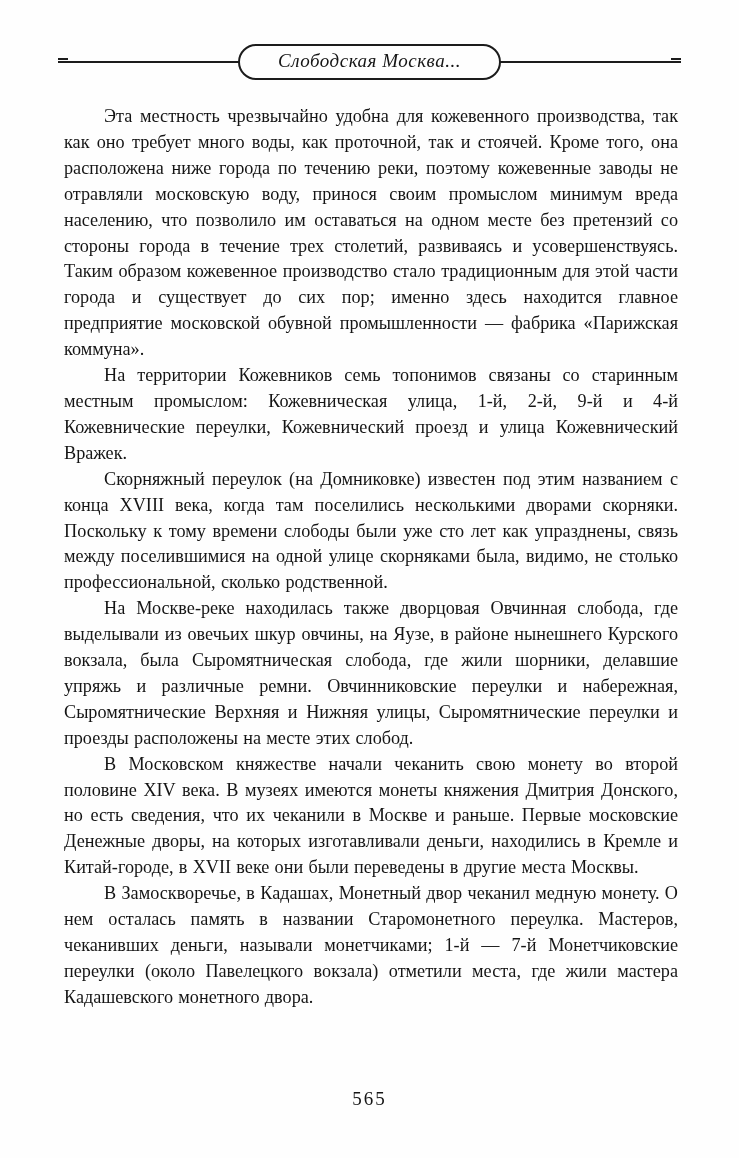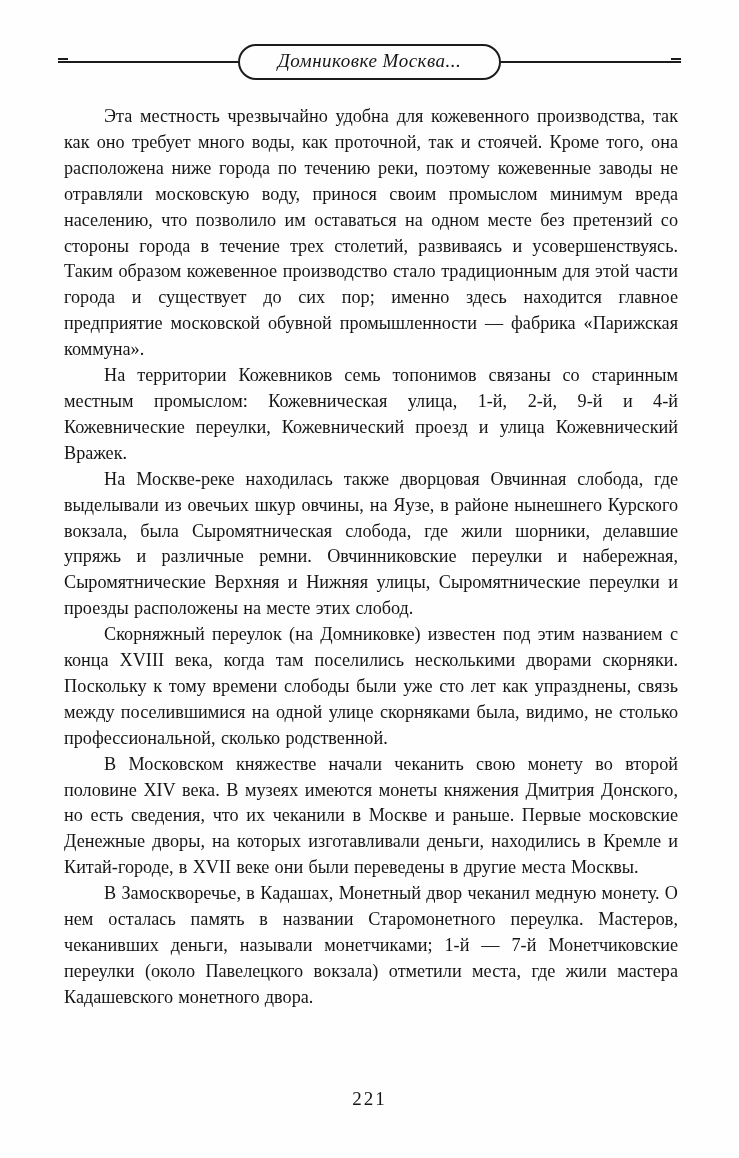--- a/index.html
+++ b/index.html
@@ -86,31 +86,31 @@
 </head>
 <body>
 
 <div class="page">
 
   <div class="header">
     <div class="rule rule-left">
       <div class="tick"></div>
     </div>
     <div class="title-capsule">
-      <span>Домниковке Москва...</span>
+      <span>Слободская Москва...</span>
     </div>
     <div class="rule rule-right">
       <div class="tick"></div>
     </div>
   </div>
 
   <div class="body-text">
     <p>Эта местность чрезвычайно удобна для кожевенного производства, так как оно требует много воды, как проточной, так и стоячей. Кроме того, она расположена ниже города по течению реки, поэтому кожевенные заводы не отравляли московскую воду, принося своим промыслом минимум вреда населению, что позволило им оставаться на одном месте без претензий со стороны города в течение трех столетий, развиваясь и усовершенствуясь. Таким образом кожевенное производство стало традиционным для этой части города и существует до сих пор; именно здесь находится главное предприятие московской обувной промышленности — фабрика «Парижская коммуна».</p>
     <p>На территории Кожевников семь топонимов связаны со старинным местным промыслом: Кожевническая улица, 1-й, 2-й, 9-й и 4-й Кожевнические переулки, Кожевнический проезд и улица Кожевнический Вражек.</p>
+    <p>Скорняжный переулок (на Домниковке) известен под этим названием с конца XVIII века, когда там поселились несколькими дворами скорняки. Поскольку к тому времени слободы были уже сто лет как упразднены, связь между поселившимися на одной улице скорняками была, видимо, не столько профессиональной, сколько родственной.</p>
     <p>На Москве-реке находилась также дворцовая Овчинная слобода, где выделывали из овечьих шкур овчины, на Яузе, в районе нынешнего Курского вокзала, была Сыромятническая слобода, где жили шорники, делавшие упряжь и различные ремни. Овчинниковские переулки и набережная, Сыромятнические Верхняя и Нижняя улицы, Сыромятнические переулки и проезды расположены на месте этих слобод.</p>
-    <p>Скорняжный переулок (на Домниковке) известен под этим названием с конца XVIII века, когда там поселились несколькими дворами скорняки. Поскольку к тому времени слободы были уже сто лет как упразднены, связь между поселившимися на одной улице скорняками была, видимо, не столько профессиональной, сколько родственной.</p>
     <p>В Московском княжестве начали чеканить свою монету во второй половине XIV века. В музеях имеются монеты княжения Дмитрия Донского, но есть сведения, что их чеканили в Москве и раньше. Первые московские Денежные дворы, на которых изготавливали деньги, находились в Кремле и Китай-городе, в XVII веке они были переведены в другие места Москвы.</p>
     <p>В Замоскворечье, в Кадашах, Монетный двор чеканил медную монету. О нем осталась память в названии Старомонетного переулка. Мастеров, чеканивших деньги, называли монетчиками; 1-й — 7-й Монетчиковские переулки (около Павелецкого вокзала) отметили места, где жили мастера Кадашевского монетного двора.</p>
   </div>
 
-  <div class="footer">221</div>
+  <div class="footer">565</div>
 
 </div>
 
 </body></html>

